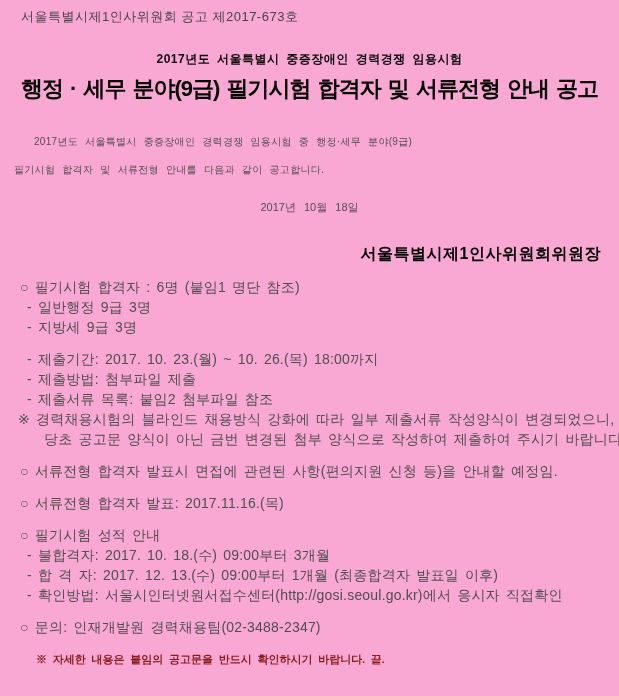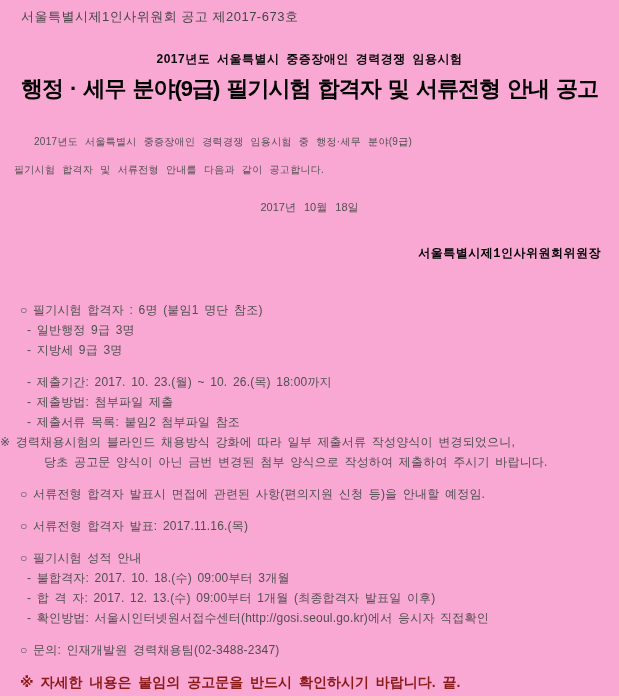--- a/index.html
+++ b/index.html
@@ -54,48 +54,48 @@
     text-align: center;
     font-size: 11px;
     line-height: 21px;
     color: #4f4f4f;
     word-spacing: 5px;
   }
   .signature {
     margin-top: 25px;
     padding-right: 18px;
     text-align: right;
-    font-size: 12px;
+    font-size: 16px;
     line-height: 22px;
     font-weight: bold;
     color: #000000;
     letter-spacing: 0.5px;
-    font-family: Liberation Mono, monospace;
   }
   .body-block {
-    margin-top: 35px;
-    font-size: 12px;
+    margin-top: 12px;
+    font-size: 14px;
     color: #4f4f4f;
     word-spacing: 2px;
     letter-spacing: 0.2px;
   }
   .section { margin-bottom: 12px; }
   .bline { line-height: 20px; white-space: nowrap; }
   .l-bullet { padding-left: 20px; }
   .l-sub    { padding-left: 27px; }
-  .l-note   { }
+  .l-note   { padding-left: 18px; }
   .l-note2  { padding-left: 44px; }
   .footer-red {
     margin-top: 8px;
-    padding-left: 20px;
-    font-size: 14px;
+    padding-left: 36px;
+    font-size: 11px;
     line-height: 21px;
     font-weight: bold;
     word-spacing: 3px;
     white-space: nowrap;
+    font-family: Liberation Serif, serif;
   }
 </style>
 </head>
 <body>
 
 <div class="doc">
 
   <div class="notice-no">서울특별시제1인사위원회 공고 제2017-673호</div>
 
   <div class="title1">2017년도 서울특별시 중증장애인 경력경쟁 임용시험</div>

